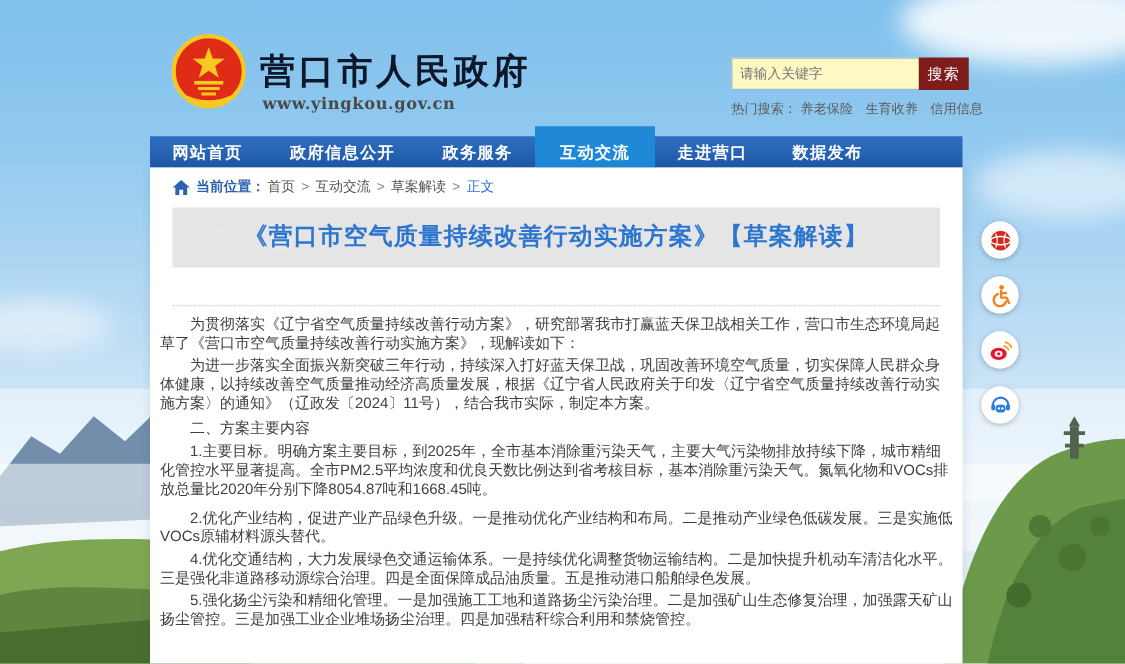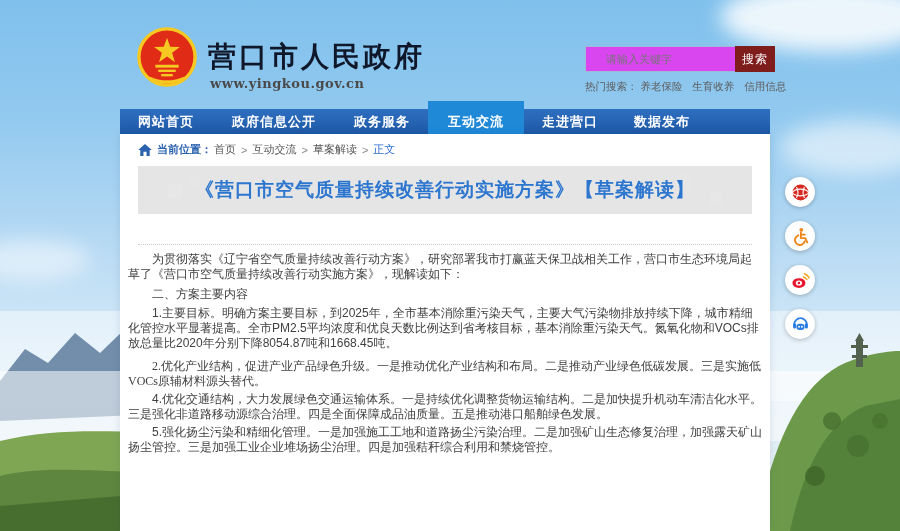--- a/index.html
+++ b/index.html
@@ -18,21 +18,21 @@
 
   
   .header{position:absolute;left:120px;top:18px;width:660px;height:84px;}
   .emblem{position:absolute;left:16px;top:8px;width:62px;height:62px;}
   .site-name{position:absolute;left:88px;top:20px;font-size:28px;font-weight:bold;
              color:#0f172a;letter-spacing:3px;font-family:"DejaVu Serif","Liberation Serif",serif;}
   .site-url{position:absolute;left:90px;top:58px;font-size:13px;font-weight:bold;color:#4a4a4a;
             font-family:"DejaVu Serif","Liberation Serif",serif;letter-spacing:.5px;}
   .search-box{position:absolute;left:465px;top:28px;width:190px;height:28px;}
   .search-input{position:absolute;left:0;top:0;width:142px;height:24px;border:1px solid #9db9d6;
-                background:#d946ef;font-size:11px;padding:0 20px;color:#333;outline:none;}
+                background:#fef9c3;font-size:11px;padding:0 6px;color:#333;outline:none;}
   .search-btn{position:absolute;left:150px;top:0;width:40px;height:26px;background:#7f1d1d;
               color:#fff;font-size:12px;border:none;cursor:pointer;letter-spacing:1px;}
   .hot-line{position:absolute;left:465px;top:62px;font-size:10.5px;color:#5c5c5c;white-space:nowrap;}
   .hot-line a{color:#5c5c5c;text-decoration:none;margin-right:7px;}
 
   
   .nav{position:absolute;left:120px;top:109px;width:650px;height:25px;
        background:linear-gradient(180deg,#2f6fc0 0%,#1d58a6 100%);
        display:flex;align-items:center;}
   .nav-item{flex:0 0 auto;width:92px;text-align:center;color:#fff;font-size:13px;font-weight:bold;
@@ -59,21 +59,21 @@
 
   .meta{position:absolute;left:0;top:88px;width:650px;text-align:center;font-size:11px;color:#999;}
   .meta span{margin:0 5px;}
   .meta .fs a{color:#999;text-decoration:none;margin:0 1px;cursor:pointer;}
   .dotline{position:absolute;left:18px;top:110px;width:614px;border-bottom:1px dotted #c9c9c9;}
 
   .article{position:absolute;left:8px;top:118px;width:634px;font-size:12px;color:#404040;
            line-height:15px;}
   .article p{margin:0 0 3px;text-indent:2em;}
   .article p.sec{margin:5px 0 4px;}
-  .article p.gap-top{margin-top:8px;font-family:Liberation Serif, serif;}
+  .article p.gap-top{margin-top:8px;}
 
   
   .float-bar{position:absolute;left:783px;top:177px;width:34px;display:flex;flex-direction:column;
              gap:14px;align-items:center;}
   .fbtn{width:30px;height:30px;border-radius:50%;background:#fff;box-shadow:0 1px 4px rgba(0,0,0,.25);
         display:flex;align-items:center;justify-content:center;cursor:pointer;}
   .fbtn svg{width:19px;height:19px;}
 </style>
 </head>
 <body>
@@ -162,20 +162,21 @@
       <div class="tx" style="right:60px;top:8px;width:16px;height:16px;opacity:.7;"></div>
       <div class="tx" style="right:30px;top:26px;width:12px;height:12px;opacity:.6;"></div>
       <div class="tx" style="right:100px;top:20px;width:10px;height:10px;opacity:.5;"></div>
       <div class="banner-title">《营口市空气质量持续改善行动实施方案》【草案解读】</div>
     </div>
 
     <div class="dotline"></div>
 
     <div class="article">
       <p>为贯彻落实《辽宁省空气质量持续改善行动方案》，研究部署我市打赢蓝天保卫战相关工作，营口市生态环境局起草了《营口市空气质量持续改善行动实施方案》，现解读如下：</p>
+      <p>为进一步落实全面振兴新突破三年行动，持续深入打好蓝天保卫战，巩固改善环境空气质量，切实保障人民群众身体健康，以持续改善空气质量推动经济高质量发展，根据《辽宁省人民政府关于印发〈辽宁省空气质量持续改善行动实施方案〉的通知》（辽政发〔2024〕11号），结合我市实际，制定本方案。</p>
       <p class="sec">二、方案主要内容</p>
       <p>1.主要目标。明确方案主要目标，到2025年，全市基本消除重污染天气，主要大气污染物排放持续下降，城市精细化管控水平显著提高。全市PM2.5平均浓度和优良天数比例达到省考核目标，基本消除重污染天气。氮氧化物和VOCs排放总量比2020年分别下降8054.87吨和1668.45吨。</p>
       <p class="gap-top">2.优化产业结构，促进产业产品绿色升级。一是推动优化产业结构和布局。二是推动产业绿色低碳发展。三是实施低VOCs原辅材料源头替代。</p>
       <p>4.优化交通结构，大力发展绿色交通运输体系。一是持续优化调整货物运输结构。二是加快提升机动车清洁化水平。三是强化非道路移动源综合治理。四是全面保障成品油质量。五是推动港口船舶绿色发展。</p>
       <p>5.强化扬尘污染和精细化管理。一是加强施工工地和道路扬尘污染治理。二是加强矿山生态修复治理，加强露天矿山扬尘管控。三是加强工业企业堆场扬尘治理。四是加强秸秆综合利用和禁烧管控。</p>
 
     </div>
   </div>
 
   <div class="float-bar">

